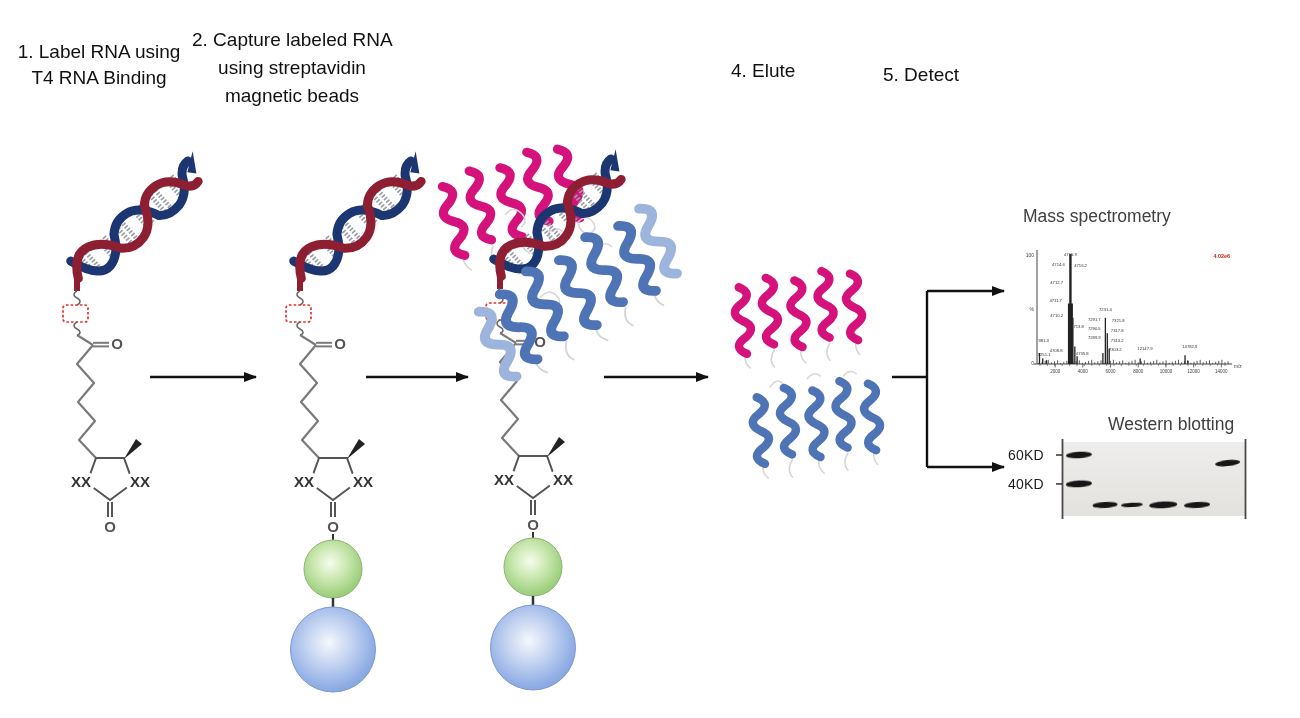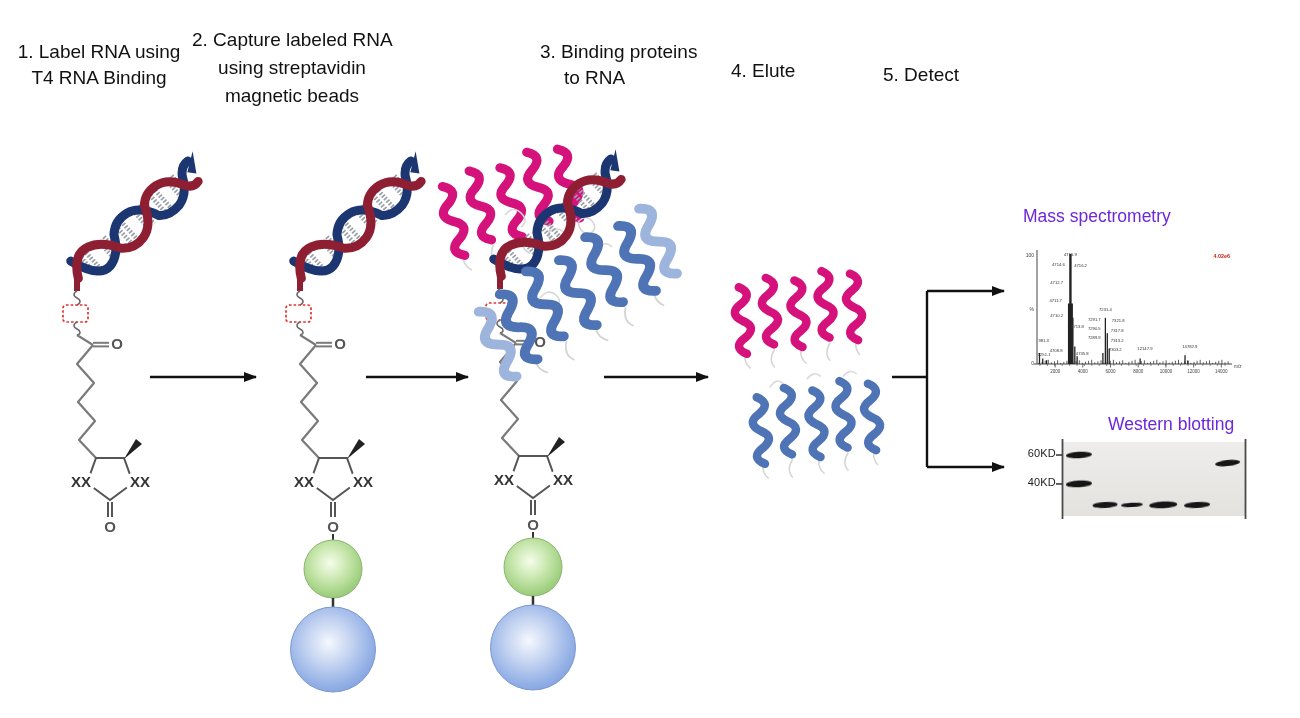--- a/index.html
+++ b/index.html
@@ -2,42 +2,38 @@
 <html style="--helix-red: #8e1f33; --helix-blue: #1c3672; --linker-gray: #7a7a7a; --ring-gray: #555555; --ligation-box: #e23333; --bead-green-edge: #8ab46e; --bead-blue-edge: #7b97cf; --protein-pink: #d5127c; --protein-blue: #4f74b6; --protein-blue-back: #9db4dd; --coil-gray: #d8d8d8; --arrow-black: #111111; --annotation-red: #cc2211; --band-black: #141414; --gel-gray: #ebe9e6;"><head>
 <meta charset="utf-8">
 <style>
   html,body{margin:0;padding:0;background:#fff;}
   body{font-family:"Liberation Sans", sans-serif;}
   #stage{position:relative;width:1300px;height:718px;background:#fff;overflow:hidden;}
   .step{position:absolute;font-size:19px;line-height:26px;color:#111;white-space:nowrap;}
   .step.center{text-align:center;}
   .step .indent{margin-left:24px;}
   #step2{line-height:28px;}
-  .panel-title{position:absolute;font-size:17.5px;color:#6d28d9;white-space:nowrap;}
-  .kd{position:absolute;font-size:11px;color:#1d1d1d;width:48px;text-align:right;letter-spacing:.2px;}
+  .panel-title{position:absolute;font-size:17.5px;color:#404040;white-space:nowrap;}
+  .kd{position:absolute;font-size:14px;color:#1d1d1d;width:48px;letter-spacing:.2px;}
   svg{position:absolute;left:0;top:0;font-family:inherit;}
   svg text{font-family:inherit;}
 </style>
 </head>
 <body>
 
 <div id="stage">
 
   <div class="step center" id="step1" style="left:14px;top:39px;width:170px;">
     <div>1. Label RNA using</div>
     <div>T4 RNA Binding</div>
   </div>
   <div class="step center" id="step2" style="left:192px;top:26px;width:200px;text-align:center;">
     <div>2. Capture labeled RNA</div>
     <div>using streptavidin</div>
     <div>magnetic beads</div>
-  </div>
-  <div class="step" id="step3" style="left:540px;top:39px;">
-    <div>3. Binding proteins</div>
-    <div class="indent">to RNA</div>
   </div>
   <div class="step" id="step4" style="left:731px;top:58px;">4. Elute</div>
   <div class="step" id="step5" style="left:883px;top:62px;">5. Detect</div>
 
   <div class="panel-title" style="left:1023px;top:206px;">Mass spectrometry</div>
   <div class="panel-title" style="left:1072px;top:414px;margin-left:36px;">Western blotting</div>
   <div class="kd" style="left:1008px;top:447px;">60KD</div>
   <div class="kd" style="left:1008px;top:476px;">40KD</div>
 
   <svg width="1300" height="718" viewBox="0 0 1300 718">

